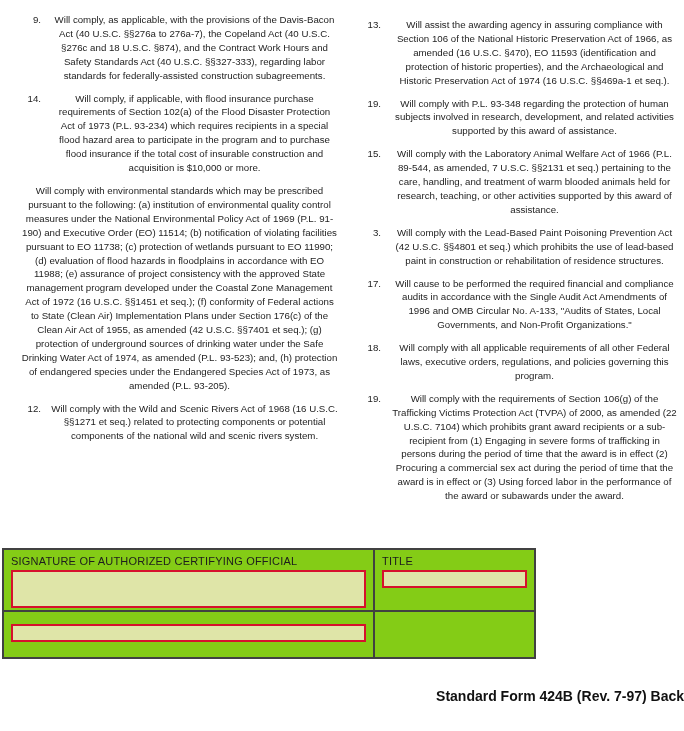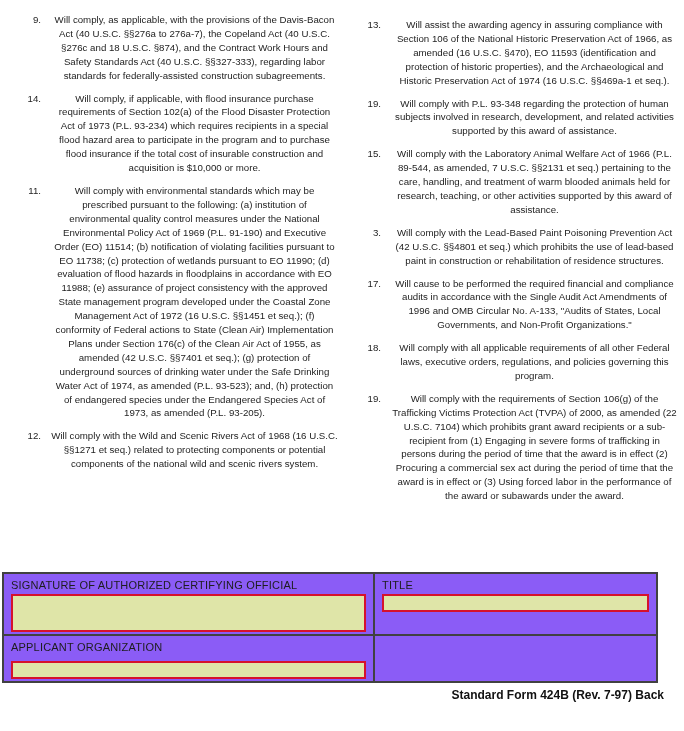--- a/index.html
+++ b/index.html
@@ -16,67 +16,66 @@
   
   .columns { position: absolute; left: 21px; top: 13px; width: 657px; display: flex; gap: 23px; }
   .col { width: 317px; flex: none; }
   .col-right { padding-top: 5px; }
   .item { display: flex; margin-bottom: 9px; font-size: 9.7px; line-height: 13.9px; color: #1d1d1d; }
   .item-num { flex: none; width: 20px; text-align: right; margin-right: 10px; }
   .item-text { flex: 1 1 auto; text-align: center; }
 
   
   .sig-table {
-    position: absolute; left: 2px; top: 572px; width: 656px;
+    position: absolute; left: 2px; top: 548px; width: 534px;
     border: 2px solid #414141;
     display: grid;
     grid-template-columns: 371px 1fr;
     grid-template-rows: 62px 45px;
-    background: #8b5cf6;
+    background: #84cc16;
   }
   .cell { padding: 5px 7px 0 7px; overflow: hidden; }
   .cell-sig, .cell-org { border-right: 2px solid #414141; }
   .cell-sig, .cell-title { border-bottom: 2px solid #414141; }
   .cell-label { font-size: 11px; line-height: 13px; color: #1d1d1d; letter-spacing: 0.2px; white-space: nowrap; }
   .field {
     display: block; width: 100%;
     border: 2px solid #d6112d;
     background: #dfe5a8;
     border-radius: 0; outline: none;
     font-family: "Liberation Sans", sans-serif; font-size: 11px; color: #1d1d1d;
     padding: 0 4px;
   }
   .field-sig { height: 38px; margin-top: 2px; }
   .field-line { height: 18px; margin-top: 2px; }
   .cell-org .field-line, .cell-date .field-line { margin-top: 7px; }
 
   
   .form-footer {
-    position: absolute; right: 20px; top: 688px;
-    font-size: 12px; font-weight: bold; color: #111;
+    position: absolute; right: 0; top: 688px;
+    font-size: 14px; font-weight: bold; color: #111;
     white-space: nowrap;
   }
 </style>
 </head>
 <body>
 
 <div class="page">
 
   <div class="columns">
     <div class="col col-left">
       <div class="item">
         <span class="item-num">9.</span>
         <span class="item-text">Will comply, as applicable, with the provisions of the Davis-Bacon Act (40 U.S.C. §§276a to 276a-7), the Copeland Act (40 U.S.C. §276c and 18 U.S.C. §874), and the Contract Work Hours and Safety Standards Act (40 U.S.C. §§327-333), regarding labor standards for federally-assisted construction subagreements.</span>
       </div>
       <div class="item">
         <span class="item-num">14.</span>
         <span class="item-text">Will comply, if applicable, with flood insurance purchase requirements of Section 102(a) of the Flood Disaster Protection Act of 1973 (P.L. 93-234) which requires recipients in a special flood hazard area to participate in the program and to purchase flood insurance if the total cost of insurable construction and acquisition is $10,000 or more.</span>
       </div>
       <div class="item">
-        <span class="item-num">11.</span>
         <span class="item-text">Will comply with environmental standards which may be prescribed pursuant to the following: (a) institution of environmental quality control measures under the National Environmental Policy Act of 1969 (P.L. 91-190) and Executive Order (EO) 11514; (b) notification of violating facilities pursuant to EO 11738; (c) protection of wetlands pursuant to EO 11990; (d) evaluation of flood hazards in floodplains in accordance with EO 11988; (e) assurance of project consistency with the approved State management program developed under the Coastal Zone Management Act of 1972 (16 U.S.C. §§1451 et seq.); (f) conformity of Federal actions to State (Clean Air) Implementation Plans under Section 176(c) of the Clean Air Act of 1955, as amended (42 U.S.C. §§7401 et seq.); (g) protection of underground sources of drinking water under the Safe Drinking Water Act of 1974, as amended (P.L. 93-523); and, (h) protection of endangered species under the Endangered Species Act of 1973, as amended (P.L. 93-205).</span>
       </div>
       <div class="item">
         <span class="item-num">12.</span>
         <span class="item-text">Will comply with the Wild and Scenic Rivers Act of 1968 (16 U.S.C. §§1271 et seq.) related to protecting components or potential components of the national wild and scenic rivers system.</span>
       </div>
     </div>
 
     <div class="col col-right">
       <div class="item">
@@ -113,20 +112,19 @@
   <div class="sig-table">
     <div class="cell cell-sig">
       <div class="cell-label">SIGNATURE OF AUTHORIZED CERTIFYING OFFICIAL</div>
       <input type="text" class="field field-sig" value="" style="background-color: rgb(223, 229, 168); border-color: rgb(214, 17, 45);">
     </div>
     <div class="cell cell-title">
       <div class="cell-label">TITLE</div>
       <input type="text" class="field field-line" value="" style="background-color: rgb(223, 229, 168); border-color: rgb(214, 17, 45);">
     </div>
     <div class="cell cell-org">
-      <div class="cell-label">APPLICANT ORGANIZATION</div>
       <input type="text" class="field field-line" value="" style="background-color: rgb(223, 229, 168); border-color: rgb(214, 17, 45);">
     </div>
   </div>
 
   <div class="form-footer">Standard Form 424B (Rev. 7-97) Back</div>
 
 </div>
 
 </body></html>

